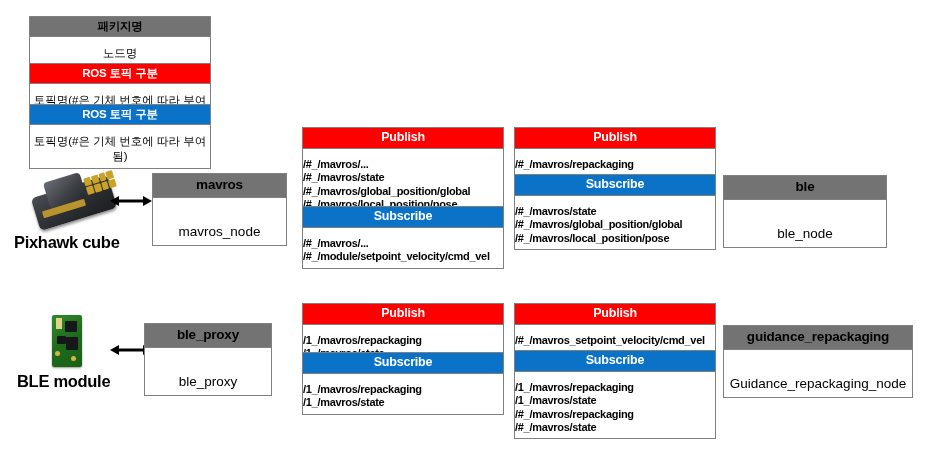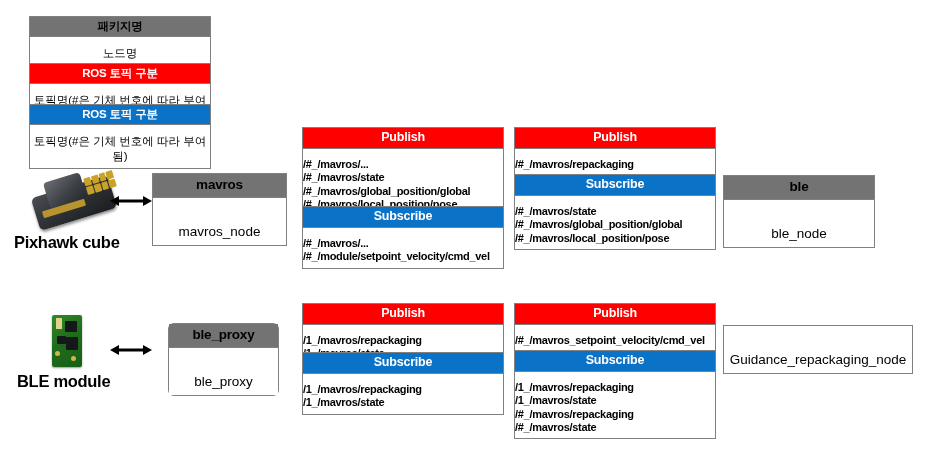--- a/index.html
+++ b/index.html
@@ -194,21 +194,21 @@
 
 <div class="box ps-box" style="left:514px; top:174px; width:202px;">
   <div class="box-hdr blue">Subscribe</div>
   <div class="box-body body-left">
     <div class="topic-line">/#_/mavros/state</div>
     <div class="topic-line">/#_/mavros/global_position/global</div>
     <div class="topic-line">/#_/mavros/local_position/pose</div>
   </div>
 </div>
 
-<div class="box node-box" style="left:723px; top:175px; width:152px;">
+<div class="box node-box" style="left:723px; top:175px; width:164px;">
   <div class="box-hdr green">ble</div>
   <div class="box-body body-center">ble_node</div>
 </div>
 
 <div class="hw-img" style="left:46px; top:313px; width:44px; height:58px;">
   <div class="ble-pcb" style="left:6px; top:2px; width:30px; height:52px;"></div>
   <div class="ble-ant" style="left:10px; top:5px; width:6px; height:11px;"></div>
   <div class="ble-chip" style="left:19px; top:8px; width:12px; height:11px;"></div>
   <div class="ble-chip" style="left:11px; top:23px; width:9px; height:8px;"></div>
   <div class="ble-chip" style="left:20px; top:24px; width:12px; height:13px;"></div>
@@ -216,21 +216,21 @@
   <div class="ble-pad" style="left:25px; top:43px; width:5px; height:5px;"></div>
 </div>
 <div class="hw-label" style="left:17px; top:372px;text-align:center;">BLE module</div>
 
 <svg class="arrow-svg" style="left:110px; top:342px;" width="42" height="16" viewBox="0 0 42 16">
   <line x1="8" y1="8" x2="34" y2="8" stroke="#000" stroke-width="3"></line>
   <polygon points="0,8 9,3 9,13" fill="#000"></polygon>
   <polygon points="42,8 33,3 33,13" fill="#000"></polygon>
 </svg>
 
-<div class="box node-box" style="left:168px; top:323px; width:111px;border-radius:6px;">
+<div class="box node-box" style="left:144px; top:323px; width:128px;">
   <div class="box-hdr green">ble_proxy</div>
   <div class="box-body body-center">ble_proxy</div>
 </div>
 
 <div class="box ps-box" style="left:302px; top:303px; width:202px;">
   <div class="box-hdr red">Publish</div>
   <div class="box-body body-left">
     <div class="topic-line">/1_/mavros/repackaging</div>
     <div class="topic-line">/1_/mavros/state</div>
   </div>
@@ -255,14 +255,15 @@
   <div class="box-hdr blue">Subscribe</div>
   <div class="box-body body-left">
     <div class="topic-line">/1_/mavros/repackaging</div>
     <div class="topic-line">/1_/mavros/state</div>
     <div class="topic-line">/#_/mavros/repackaging</div>
     <div class="topic-line">/#_/mavros/state</div>
   </div>
 </div>
 
 <div class="box node-box" style="left:723px; top:325px; width:190px;">
+  <div class="box-hdr green">guidance_repackaging</div>
   <div class="box-body body-center">Guidance_repackaging_node</div>
 </div>
 
 </body></html>

